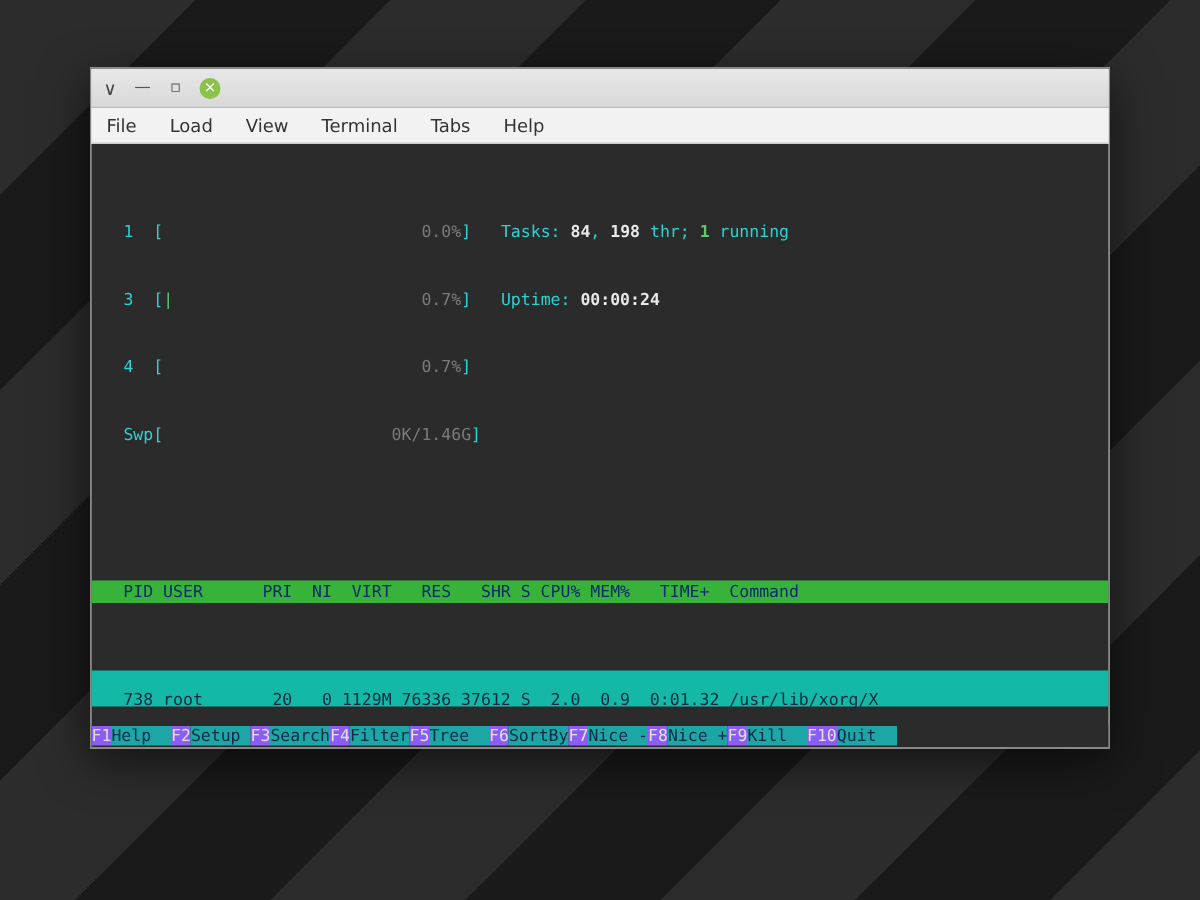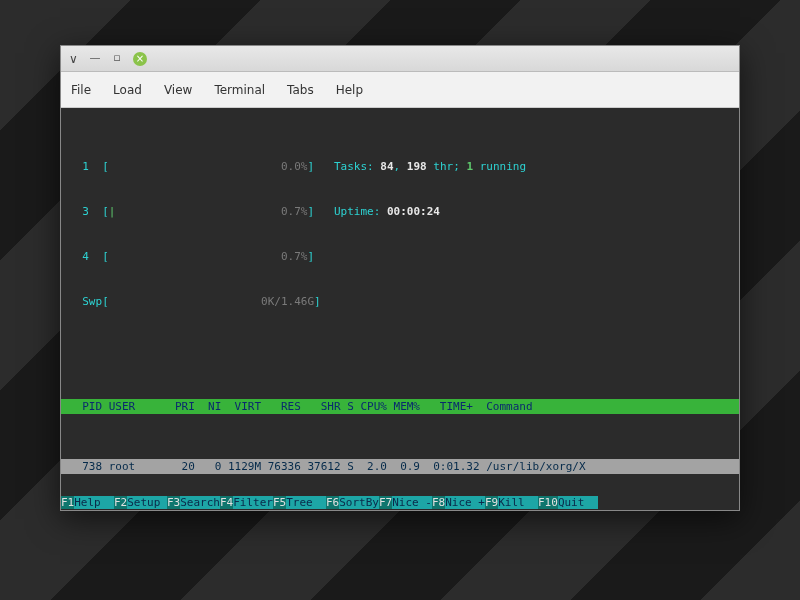--- a/index.html
+++ b/index.html
@@ -28,21 +28,21 @@
     display: flex; align-items: center;
     font-size: 12px; color: #333;
     padding: 0 8px;
   }
   .titlebar .tb-icon { width:14px; margin-right:6px; color:#444;}
   .titlebar .title { flex:1; text-align:center; font-weight:500;}
   .titlebar .winbtns { display:flex; gap:10px; }
   .titlebar .winbtn { width:12px; height:12px; display:flex; align-items:center; justify-content:center; font-size:11px; color:#555;}
   .titlebar .close { width:14px;height:14px;border-radius:50%;background:#8bc34a;color:#fff;font-size:10px;line-height:14px;text-align:center;}
   .menubar {
-    height:36px; background:#f2f2f2;
+    height:24px; background:#f2f2f2;
     display:flex; align-items:center;
     padding:0 6px; font-size:12px; color:#333; gap:14px;
     border-bottom:1px solid #ccc;
   }
   .menubar div { padding:2px 4px;}
   .term {
     background:#2b2b2b;
     font-family: "DejaVu Sans Mono","Courier New",monospace;
     font-size:11px;
     line-height:15px;
@@ -62,31 +62,31 @@
   .red { color:#d96b6b; }
   .bold { font-weight:bold; }
   .header-green {
     background:#38b33a;
     color:#0a2a6d;
     font-weight:normal;
     padding:0 8px;
     height:15px;
   }
   .cursor-row {
-    background:#a3a3a3; color:#052a4a;
-    padding:0 8px; height:15px;
+    background:#14b8a6; color:#052a4a;
+    padding:12px 8px; height:15px;
   }
   .fkeys {
     position:absolute; bottom:0; left:0; right:0;
     display:flex;
     font-size:11px; height:15px;
     background:#2b2b2b;
   }
   .fkeys .fk { white-space:pre;}
-  .fkeys .fn { color:#e0e0e0; background:#0f766e;}
+  .fkeys .fn { color:#e0e0e0; background:#8b5cf6;}
   .fkeys .fl { color:#0a2a4a; background:#1da6a6;}
 </style>
 </head>
 <body>
 
 <div class="window">
   <div class="titlebar">
     <span class="tb-icon">∨</span>
     <span class="winbtns">
       <span class="winbtn">—</span>

